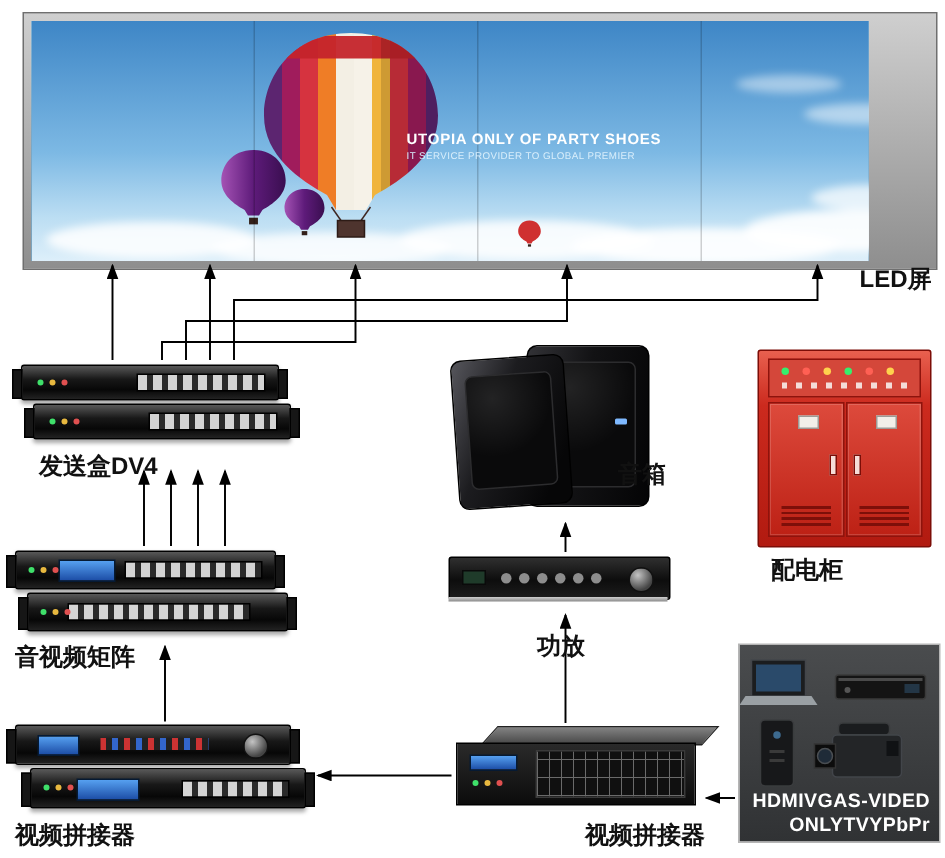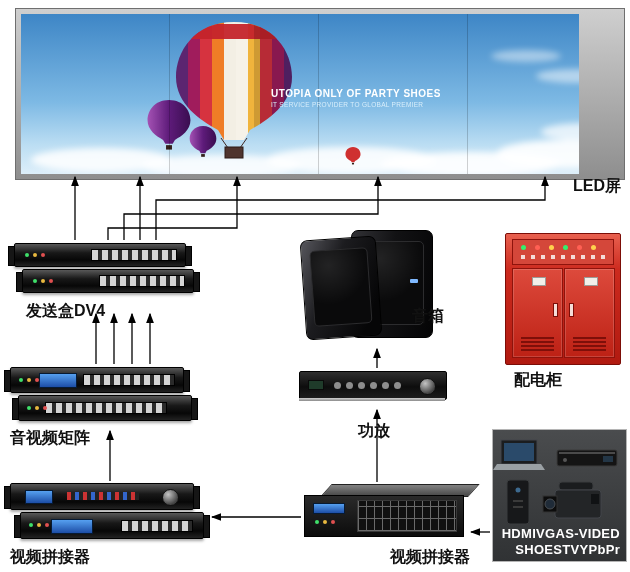--- a/index.html
+++ b/index.html
@@ -311,21 +311,21 @@
         <circle cx="57" cy="72" r="5" fill="#1f2b38" stroke="#4a4e52"></circle>
         <rect x="98" y="62" width="8" height="10" fill="#101214"></rect>
       </g>
     </svg>
     <div class="src-row" style="top:96px">
       <span>HDMI</span>
       <span>VGA</span>
       <span>S-VIDED</span>
     </div>
     <div class="src-row" style="top:112px">
-      <span>SHOES</span>
+      <span>ONLY</span>
       <span>TV</span>
       <span>YPbPr</span>
     </div>
   </div>
 
   <div class="lbl" style="left:573px;top:176px">LED屏</div>
 
 </div>
 
 </body></html>

